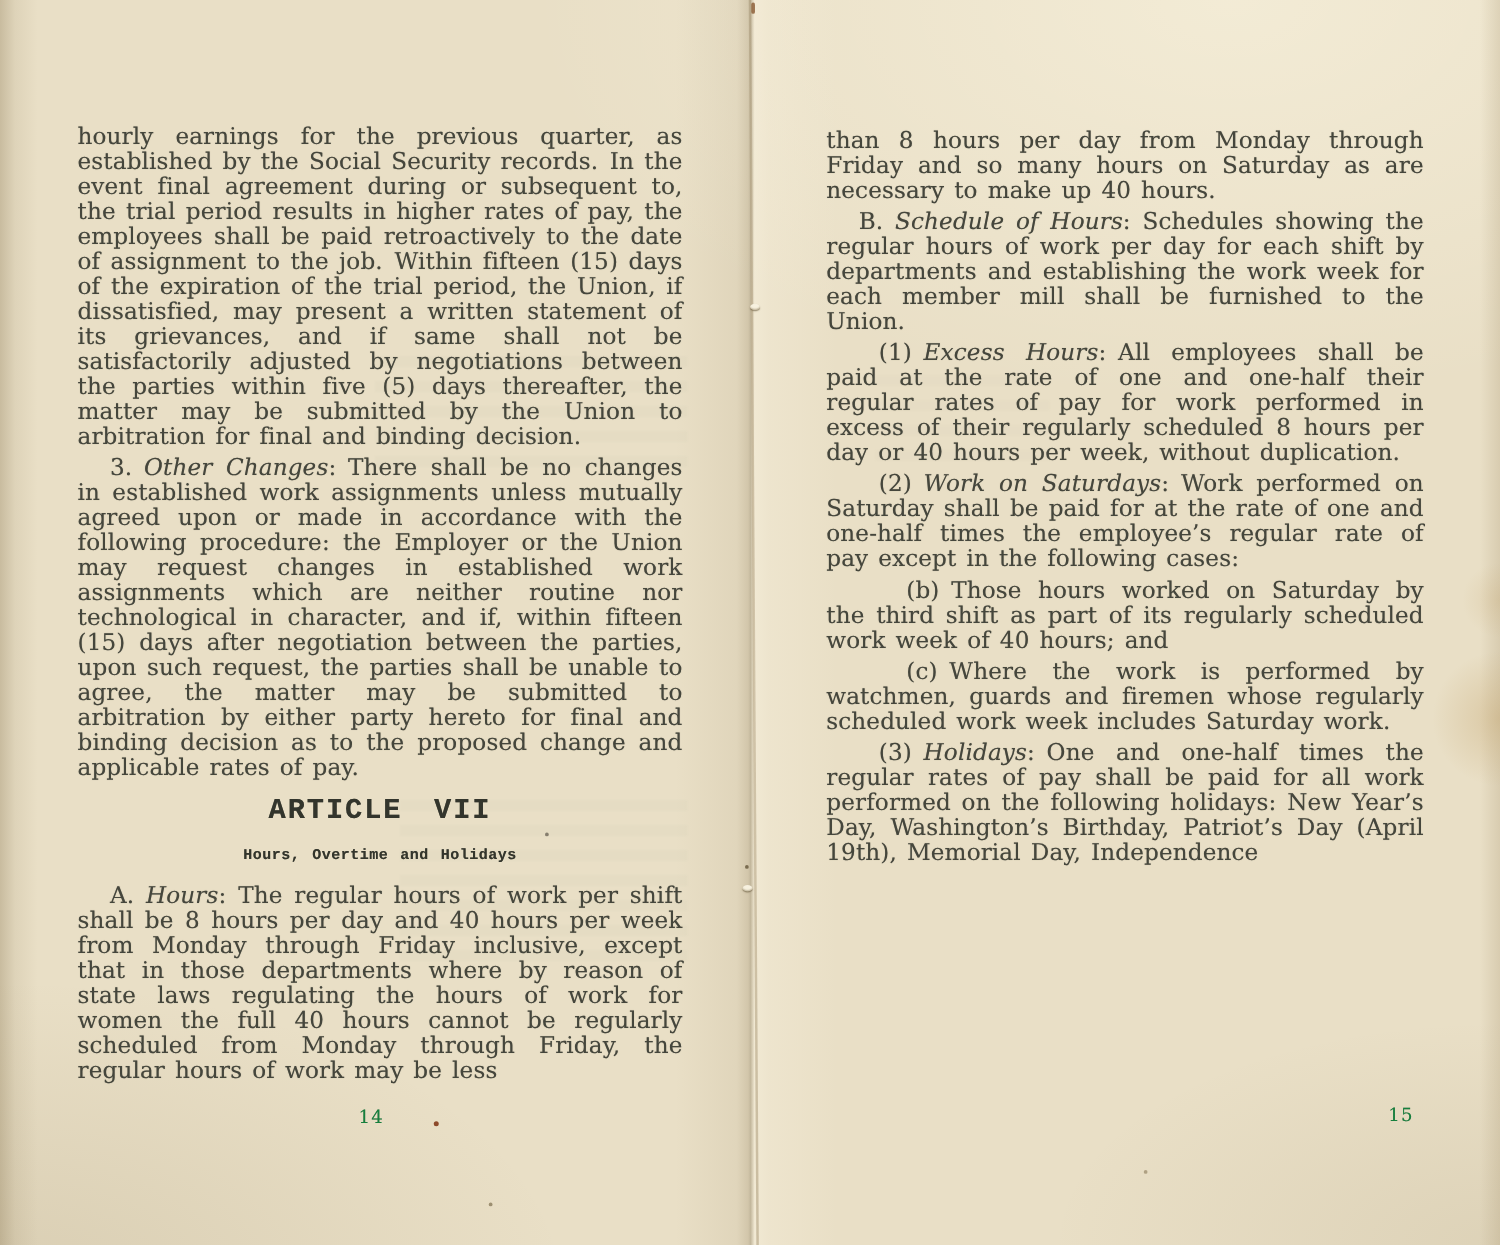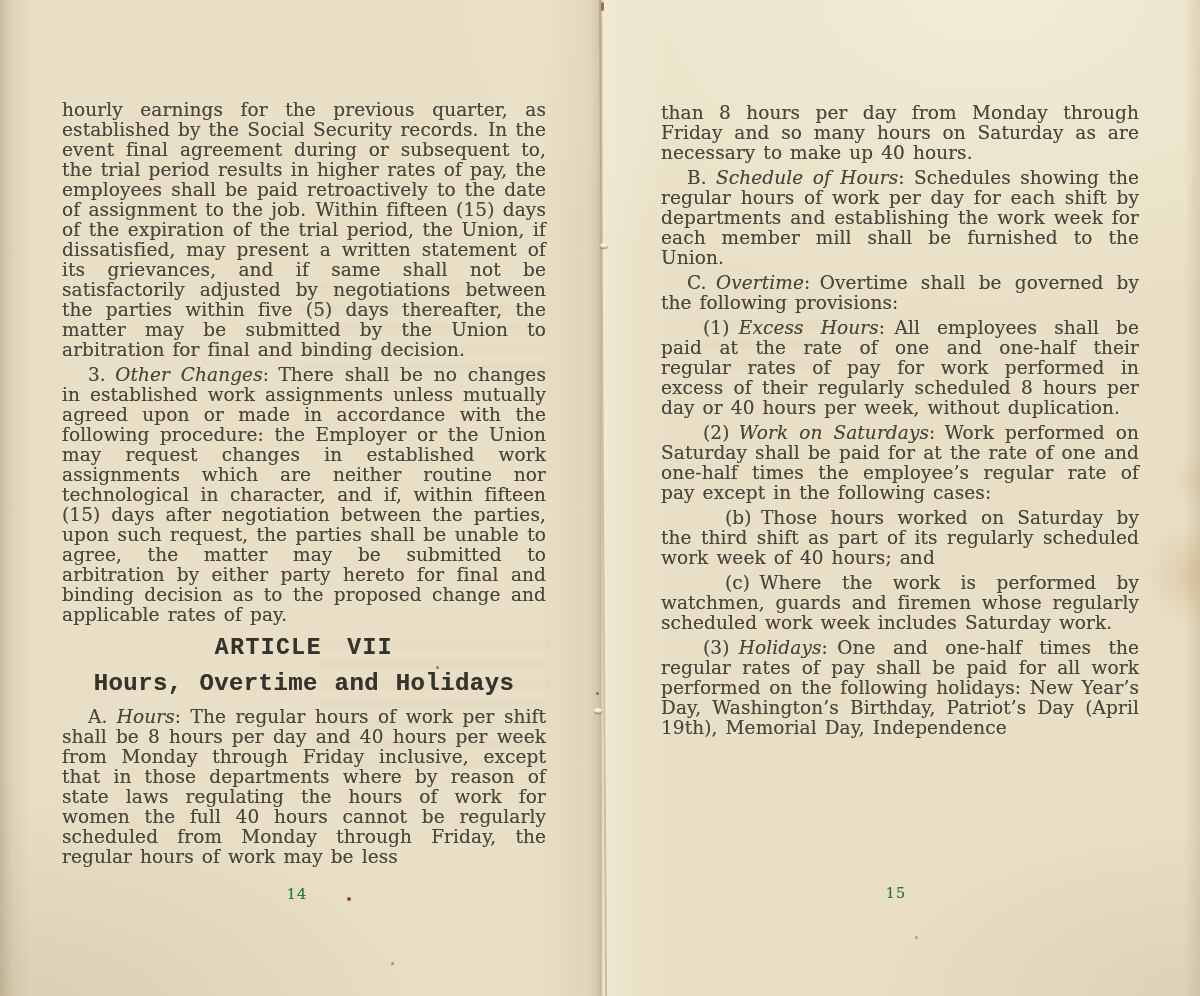--- a/index.html
+++ b/index.html
@@ -76,27 +76,27 @@
   .indent-small{text-indent:26px;}
   .indent-medium{text-indent:42px;}
   .indent-large{text-indent:64px;}
   .it{font-style:italic;}
   .heading,.subheading{
     font-family:Liberation Mono, monospace;font-weight:bold;
     text-align:center;color:#33352c;text-indent:0;
     text-shadow:0 0 .5px rgba(51,53,44,.6);
   }
   .heading{font-size:23px;letter-spacing:1.5px;word-spacing:10px;margin:13px 0 7px;}
-  .subheading{font-size:24px;letter-spacing:.4px;word-spacing:2px;margin:16px 0 13px;}
+  .subheading{font-size:12px;letter-spacing:.4px;word-spacing:2px;margin:16px 0 13px;}
   .page-number{
     position:absolute;font-size:14.5px;color:#15803d;text-align:center;
     text-shadow:0 0 .5px rgba(76,78,66,.5);letter-spacing:1px;
   }
   .page-number-left{left:62px;top:886px;width:470px;}
-  .page-number-right{left:661px;top:885px;width:470px;}
+  .page-number-right{left:661px;top:885px;width:470px;text-align:right;}
 </style>
 </head>
 <body style="background-color: rgb(233, 223, 198);">
 
 <div>
   <div class="paper"></div>
 
   <div class="ghost ghost-a"></div>
   <div class="ghost ghost-b"></div>
   <div class="ghost ghost-c"></div>
@@ -109,21 +109,20 @@
   <div class="page-text page-text-left">
       <p class="para indent-none"><span>hourly earnings for the previous quarter, as established by the Social Security records. In the event final agreement during or subsequent to, the trial period results in higher rates of pay, the employees shall be paid retroactively to the date of assignment to the job. Within fifteen (15) days of the expiration of the trial period, the Union, if dissatisfied, may present a written statement of its grievances, and if same shall not be satisfactorily adjusted by negotiations between the parties within five (5) days thereafter, the matter may be submitted by the Union to arbitration for final and binding decision.</span></p>
       <p class="para indent-small"><span>3. </span><span class="it">Other Changes</span><span>: There shall be no changes in established work assignments unless mutually agreed upon or made in accordance with the following procedure: the Employer or the Union may request changes in established work assignments which are neither routine nor technological in character, and if, within fifteen (15) days after negotiation between the parties, upon such request, the parties shall be unable to agree, the matter may be submitted to arbitration by either party hereto for final and binding decision as to the proposed change and applicable rates of pay.</span></p>
       <div class="heading">ARTICLE VII</div>
       <div class="subheading">Hours, Overtime and Holidays</div>
       <p class="para indent-small"><span>A. </span><span class="it">Hours</span><span>: The regular hours of work per shift shall be 8 hours per day and 40 hours per week from Monday through Friday inclusive, except that in those departments where by reason of state laws regulating the hours of work for women the full 40 hours cannot be regularly scheduled from Monday through Friday, the regular hours of work may be less</span></p>
     </div>
   <div class="page-text page-text-right">
       <p class="para indent-none"><span>than 8 hours per day from Monday through Friday and so many hours on Saturday as are necessary to make up 40 hours.</span></p>
       <p class="para indent-small"><span>B. </span><span class="it">Schedule of Hours</span><span>: Schedules showing the regular hours of work per day for each shift by departments and establishing the work week for each member mill shall be furnished to the Union.</span></p>
-      <p class="para indent-small"><span>C. </span><span class="it">Overtime</span><span>: Overtime shall be governed by the following provisions:</span></p>
       <p class="para indent-medium"><span>(1) </span><span class="it">Excess Hours</span><span>: All employees shall be paid at the rate of one and one-half their regular rates of pay for work performed in excess of their regularly scheduled 8 hours per day or 40 hours per week, without duplication.</span></p>
       <p class="para indent-medium"><span>(2) </span><span class="it">Work on Saturdays</span><span>: Work performed on Saturday shall be paid for at the rate of one and one-half times the employee’s regular rate of pay except in the following cases:</span></p>
       <p class="para indent-large"><span>(b) Those hours worked on Saturday by the third shift as part of its regularly scheduled work week of 40 hours; and</span></p>
       <p class="para indent-large"><span>(c) Where the work is performed by watchmen, guards and firemen whose regularly scheduled work week includes Saturday work.</span></p>
       <p class="para indent-medium"><span>(3) </span><span class="it">Holidays</span><span>: One and one-half times the regular rates of pay shall be paid for all work performed on the following holidays: New Year’s Day, Washington’s Birthday, Patriot’s Day (April 19th), Memorial Day, Independence</span></p>
     </div>
 
   <div class="page-number page-number-left">14</div>
   <div class="page-number page-number-right">15</div>
 

